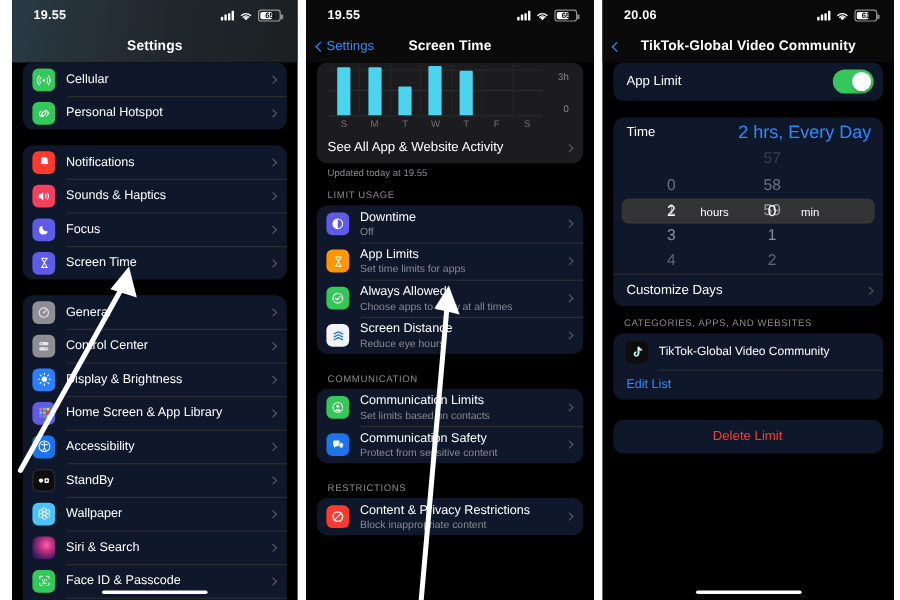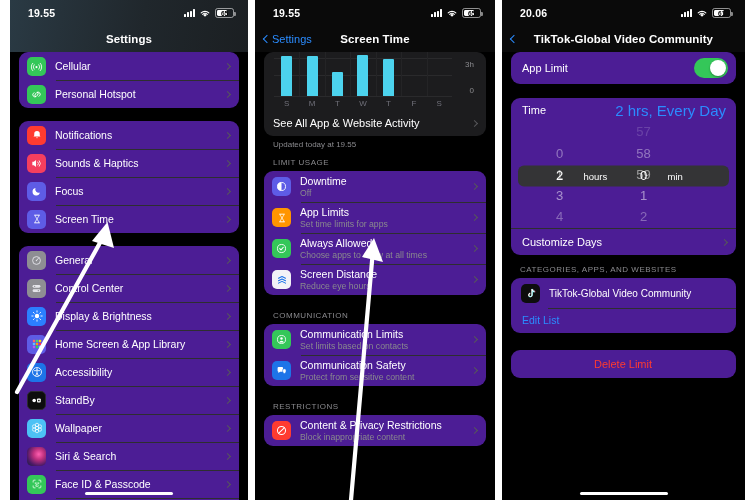--- a/index.html
+++ b/index.html
@@ -41,21 +41,21 @@
   .chev-l { width:6px; height:6px; border-left:1.8px solid #2b8cff; border-bottom:1.8px solid #2b8cff;
     transform:rotate(45deg); display:inline-block; }
 
   .hdr-grad { position:absolute; left:0; top:0; width:100%; height:52px; z-index:1;
     background:linear-gradient(100deg,#2a3a44 0%,#26323a 22%,#20272c 55%,#1b1f22 100%); }
   .hdr-plain { position:absolute; left:0; top:0; width:100%; height:52px; z-index:1; background:#0a0a0a; }
 
   .scroll { position:relative; z-index:3; height:448px; overflow:hidden; }
 
   
-  .group { background:#4c1d95; border-radius:9px; margin:0 9px; overflow:hidden; }
+  .group { background:#0f172a; border-radius:9px; margin:0 9px; overflow:hidden; }
   .row { display:flex; align-items:center; min-height:27px; padding:0 9px 0 8px; position:relative; }
   .row + .row:before { content:""; position:absolute; left:37px; right:0; top:0; height:1px; background:#2e2e30; }
   .ico { width:19px; height:19px; border-radius:5px; flex:0 0 auto; margin-right:9px;
     display:flex; align-items:center; justify-content:center; color:#fff; font-size:11px; overflow:hidden; }
   .rtxt { flex:1 1 auto; min-width:0; }
   .rtitle { color:#fff; font-size:10.5px; line-height:13px; white-space:nowrap; overflow:hidden; }
   .rsub { color:#8a8a8e; font-size:8.7px; line-height:11px; white-space:nowrap; overflow:hidden; }
   .chev { width:5px; height:5px; border-right:1.4px solid #57575a; border-top:1.4px solid #57575a;
     transform:rotate(45deg); flex:0 0 auto; margin-left:5px; }
   .gap { height:13px; }

